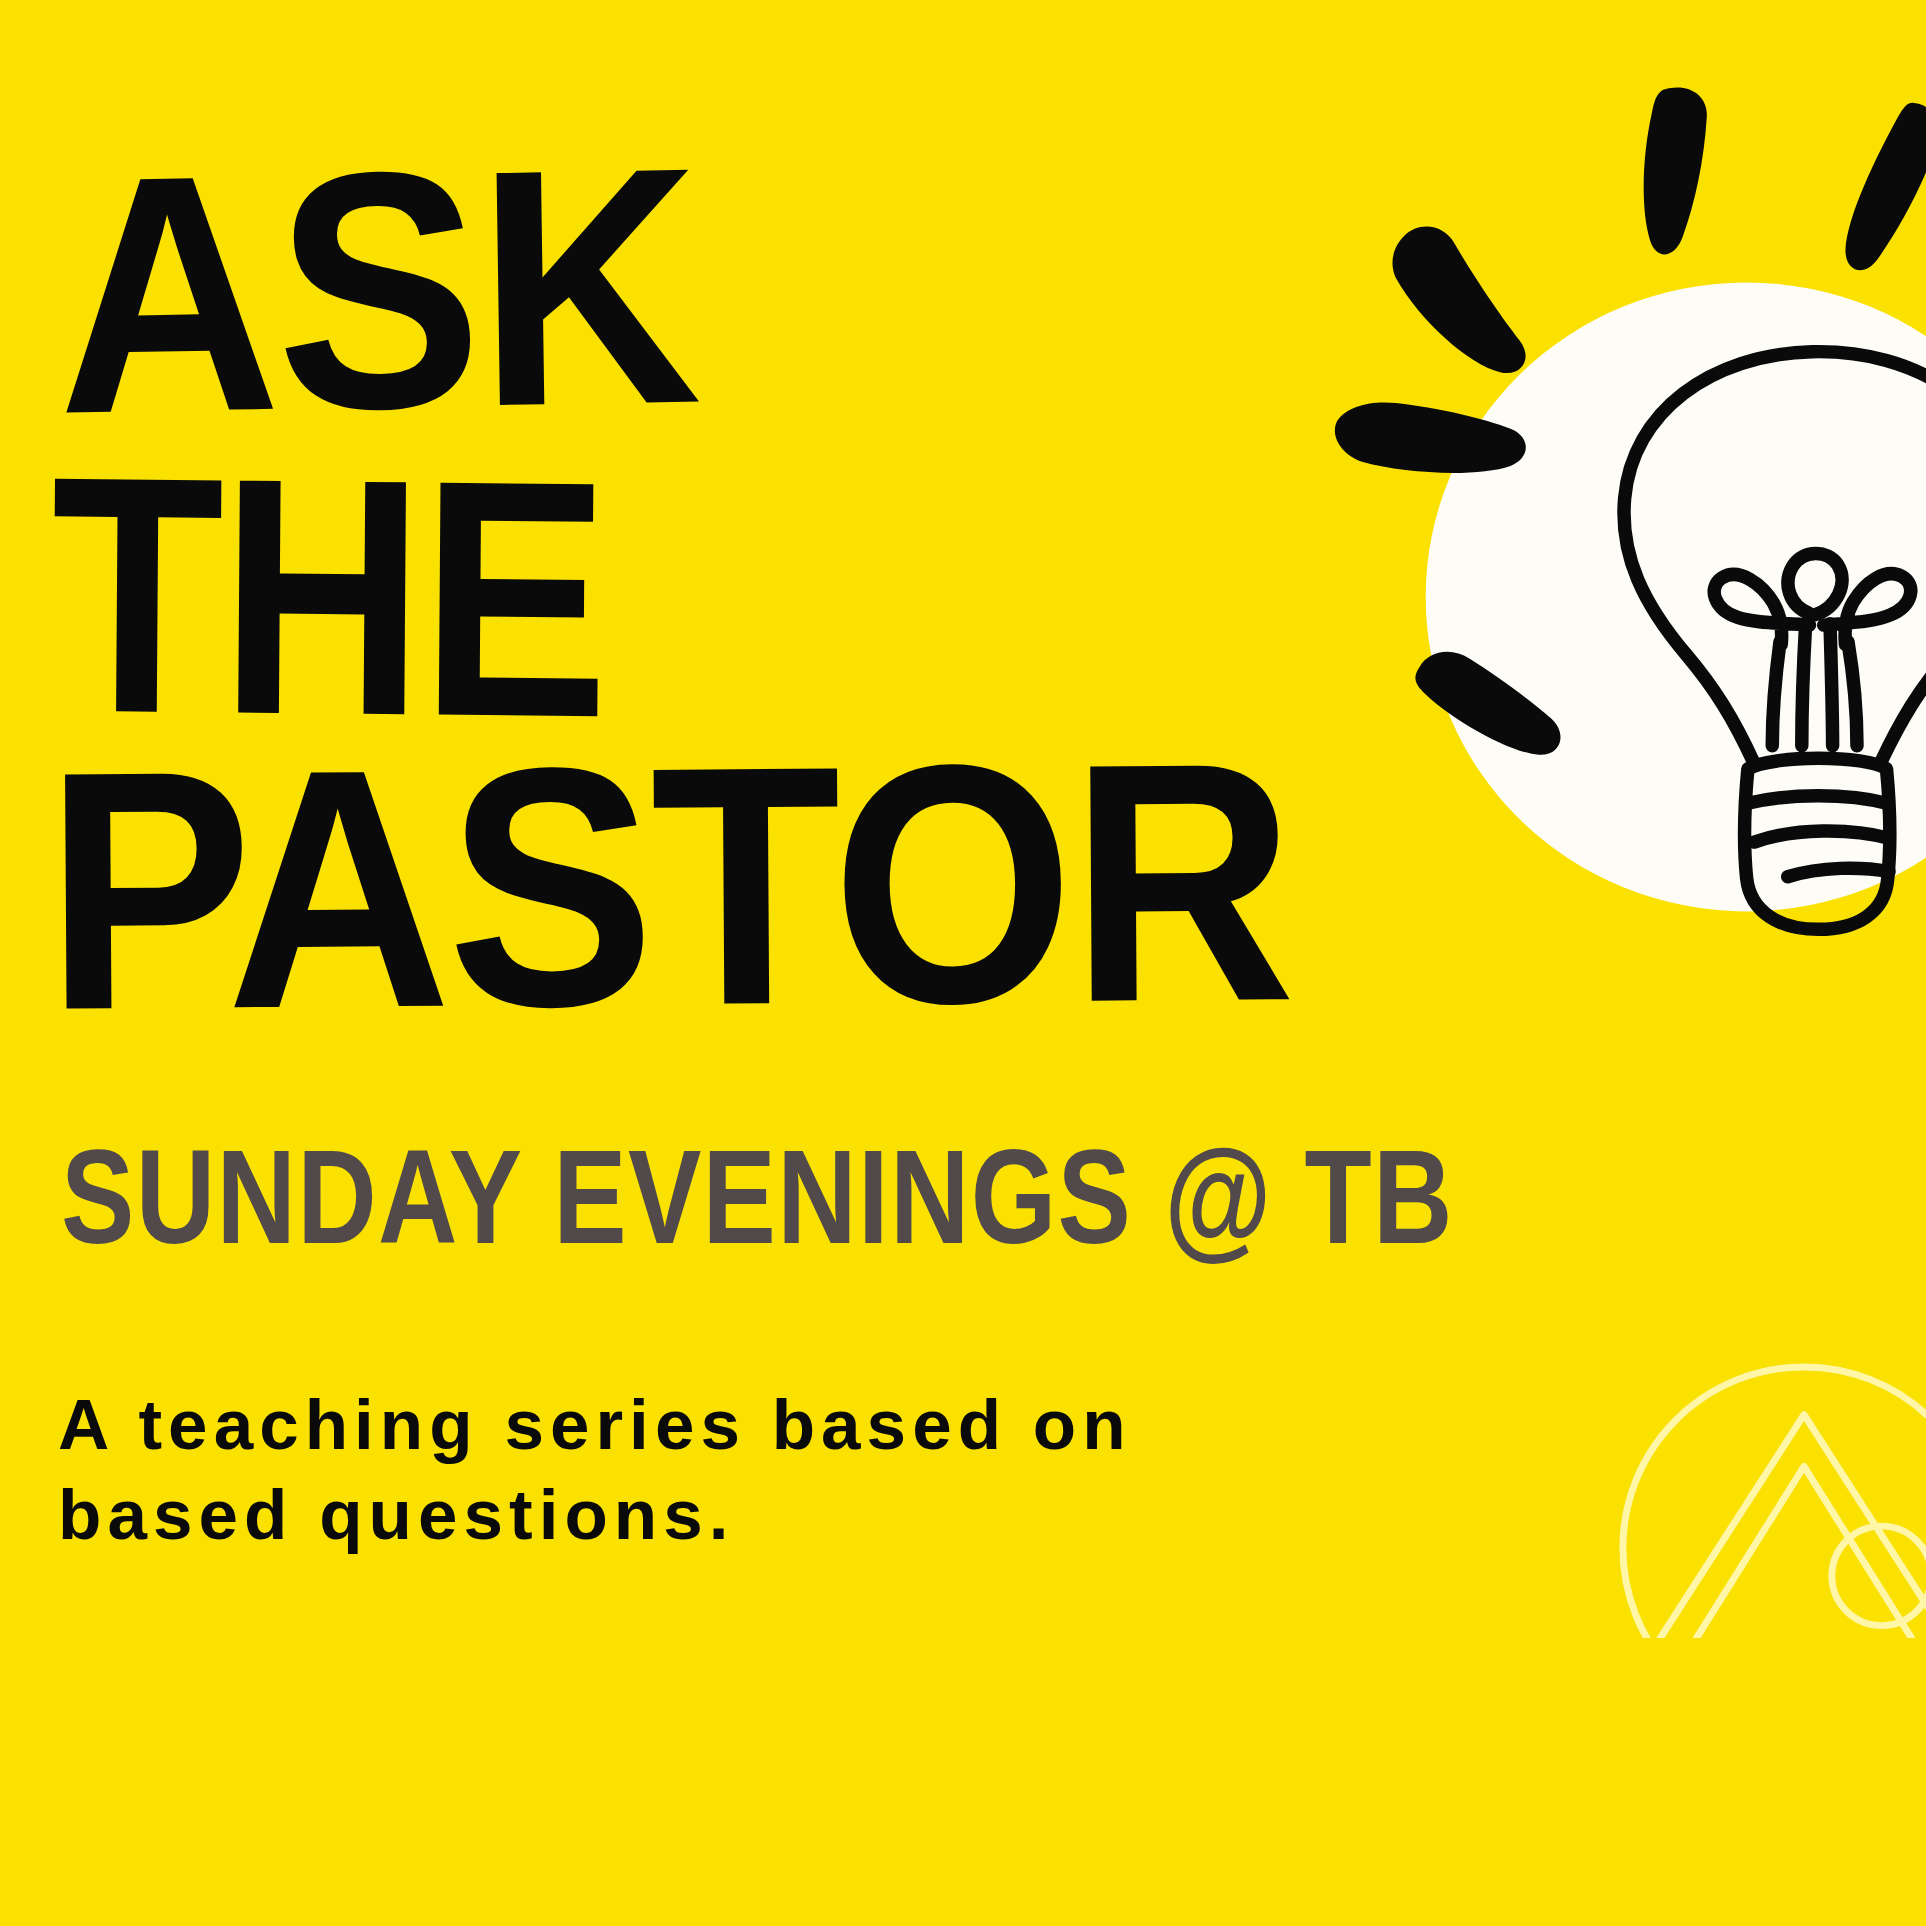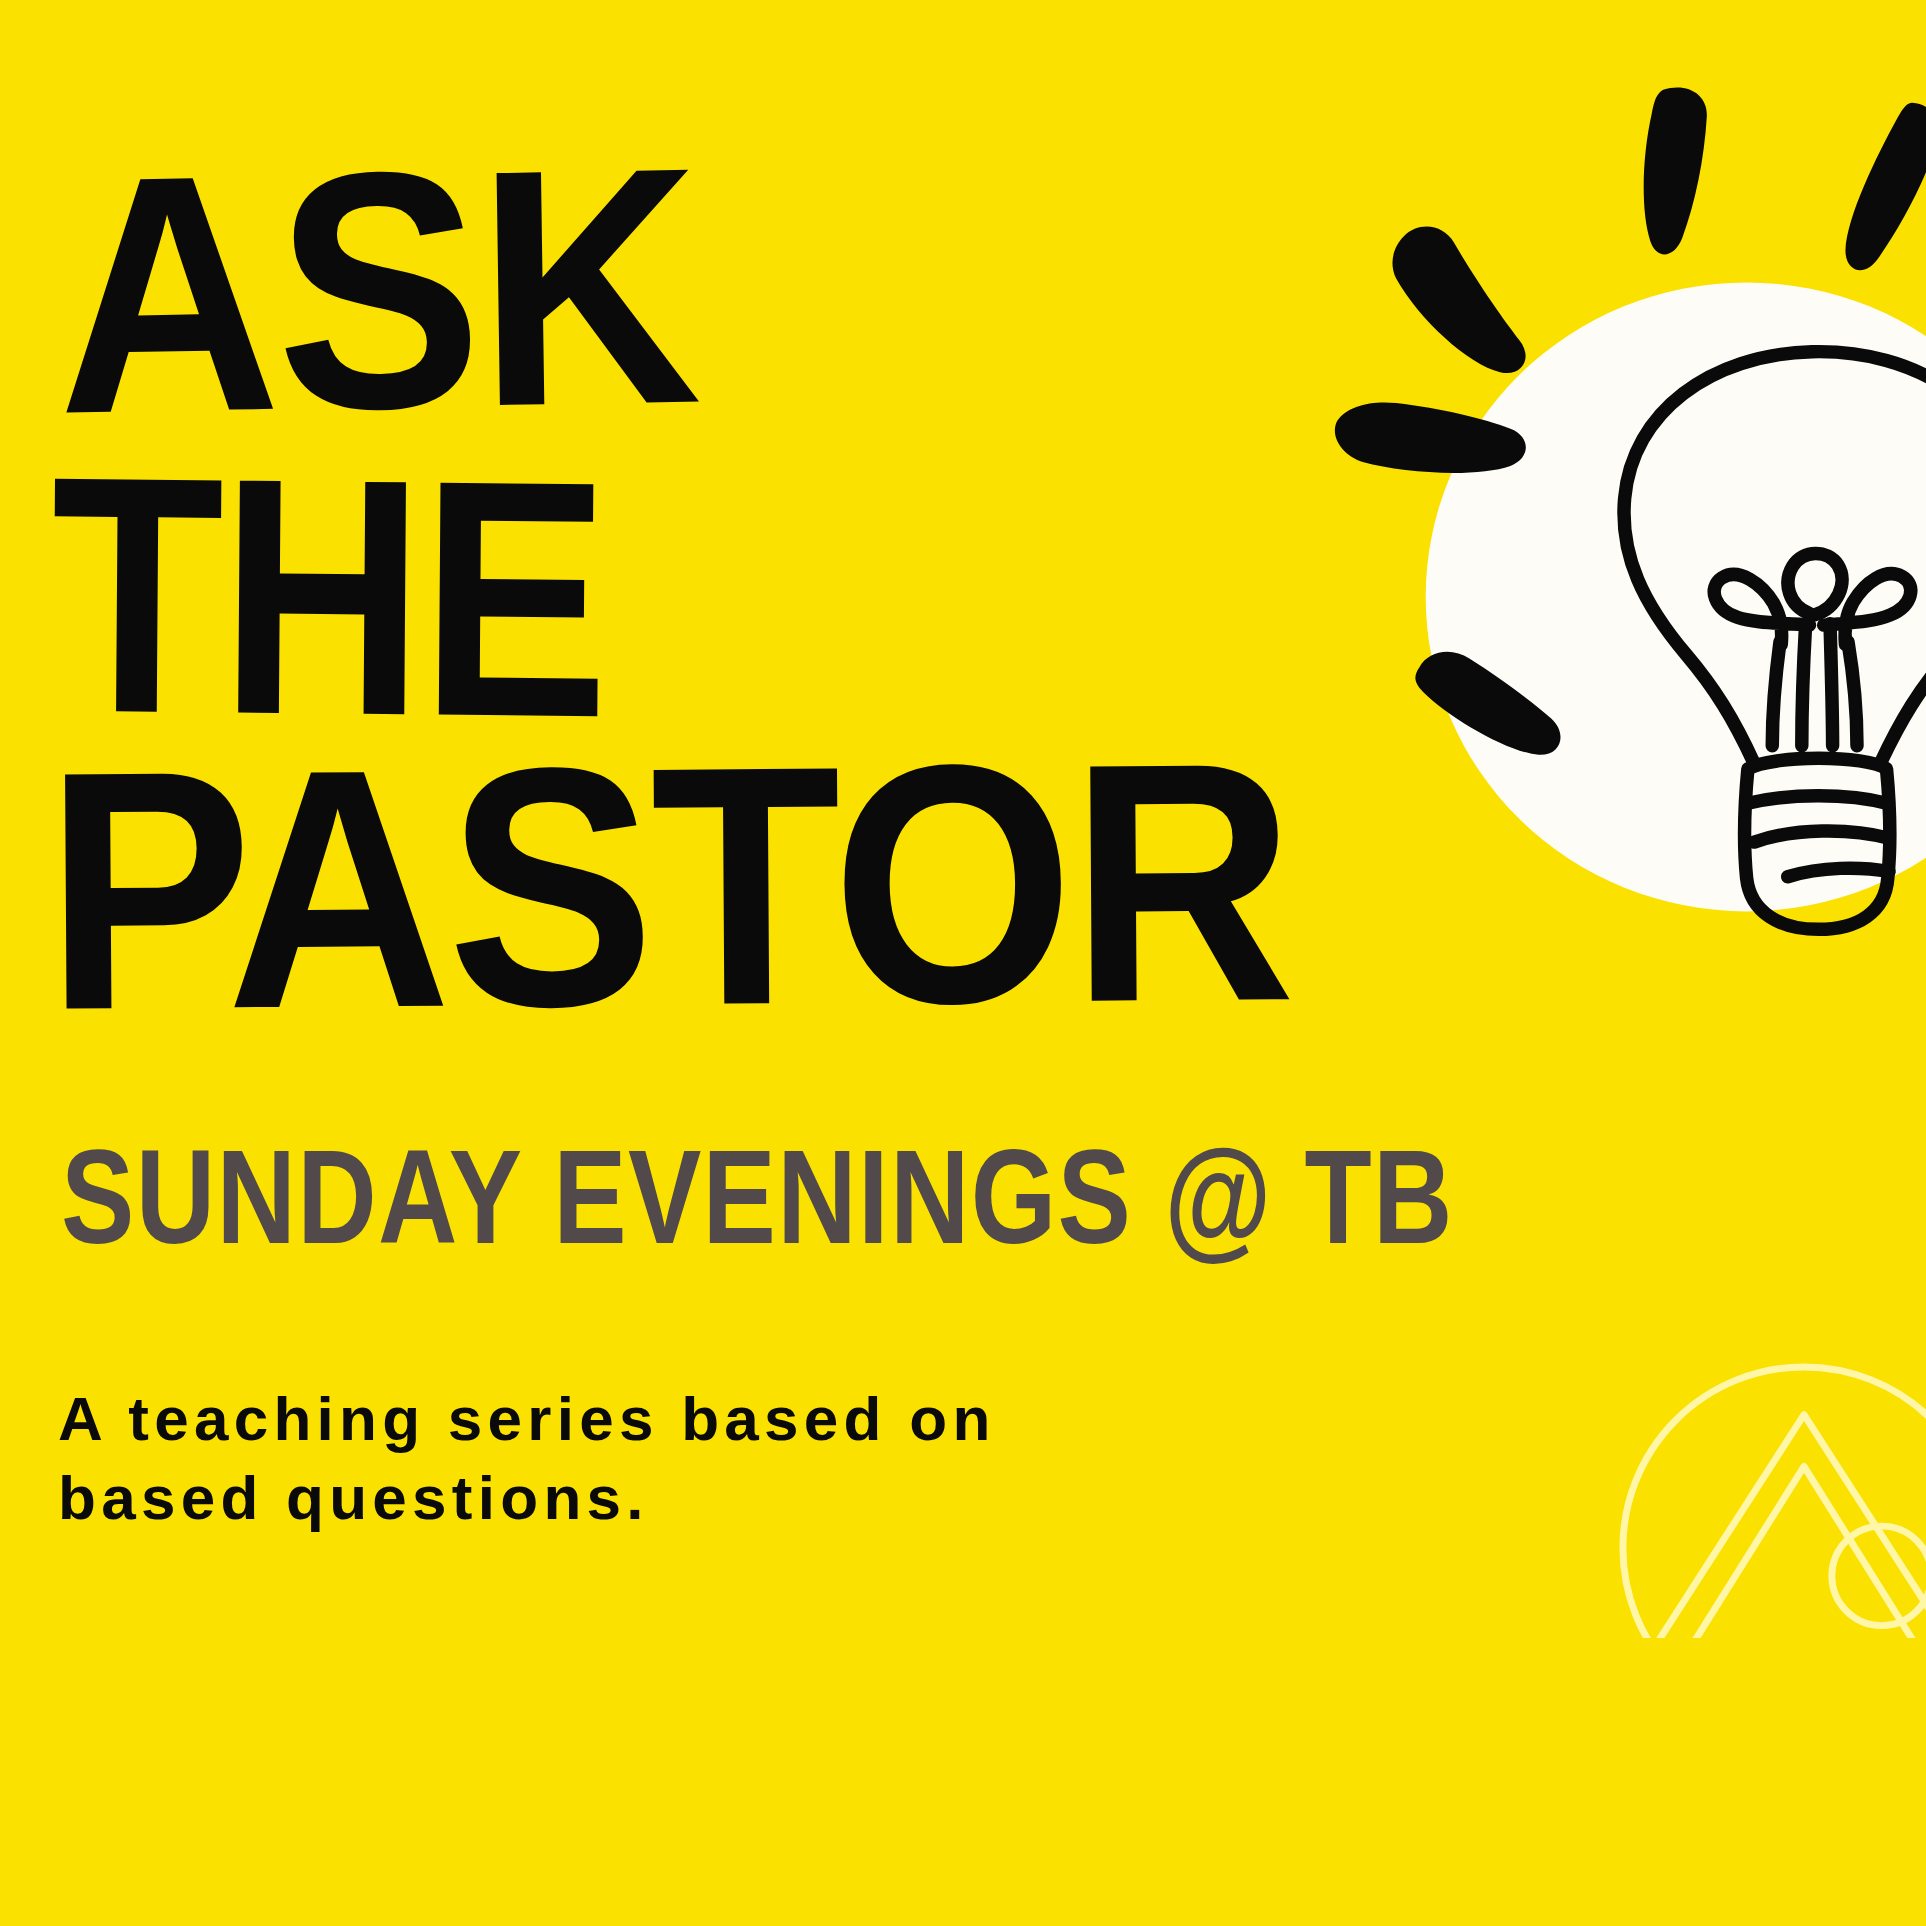--- a/index.html
+++ b/index.html
@@ -88,21 +88,21 @@
 
   
   .body-copy {
     position: absolute;
     left: 58px;
     top: 1380px;
     width: 1836px;
     color: #0A0A0A;
     font-family: "Liberation Sans", sans-serif;
     font-weight: bold;
-    font-size: 62px;
+    font-size: 71px;
     line-height: 1.27;
     letter-spacing: 0.085em;
   }
   .body-copy .line { display: block; white-space: nowrap; }
 
   
   .watermark {
     position: absolute;
     right: -77px;
     bottom: -109px;

